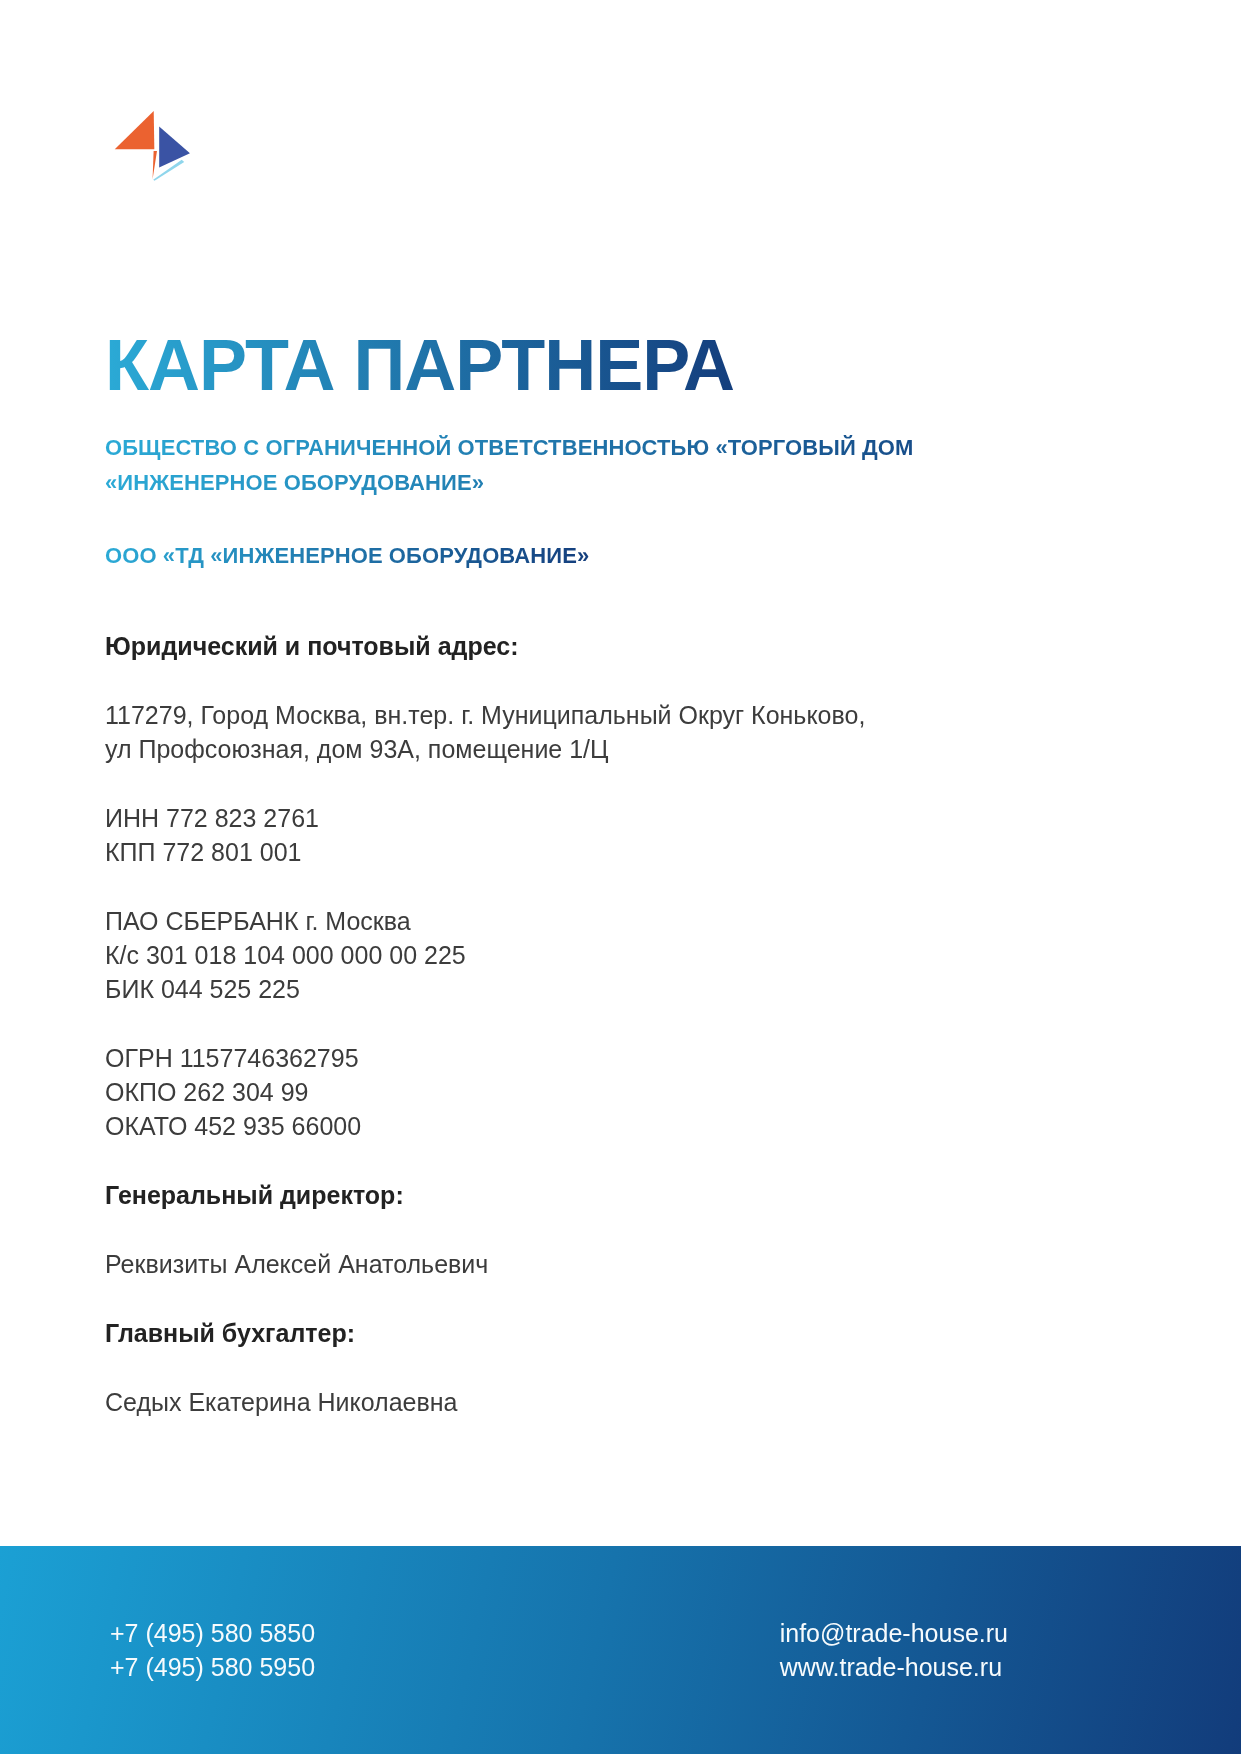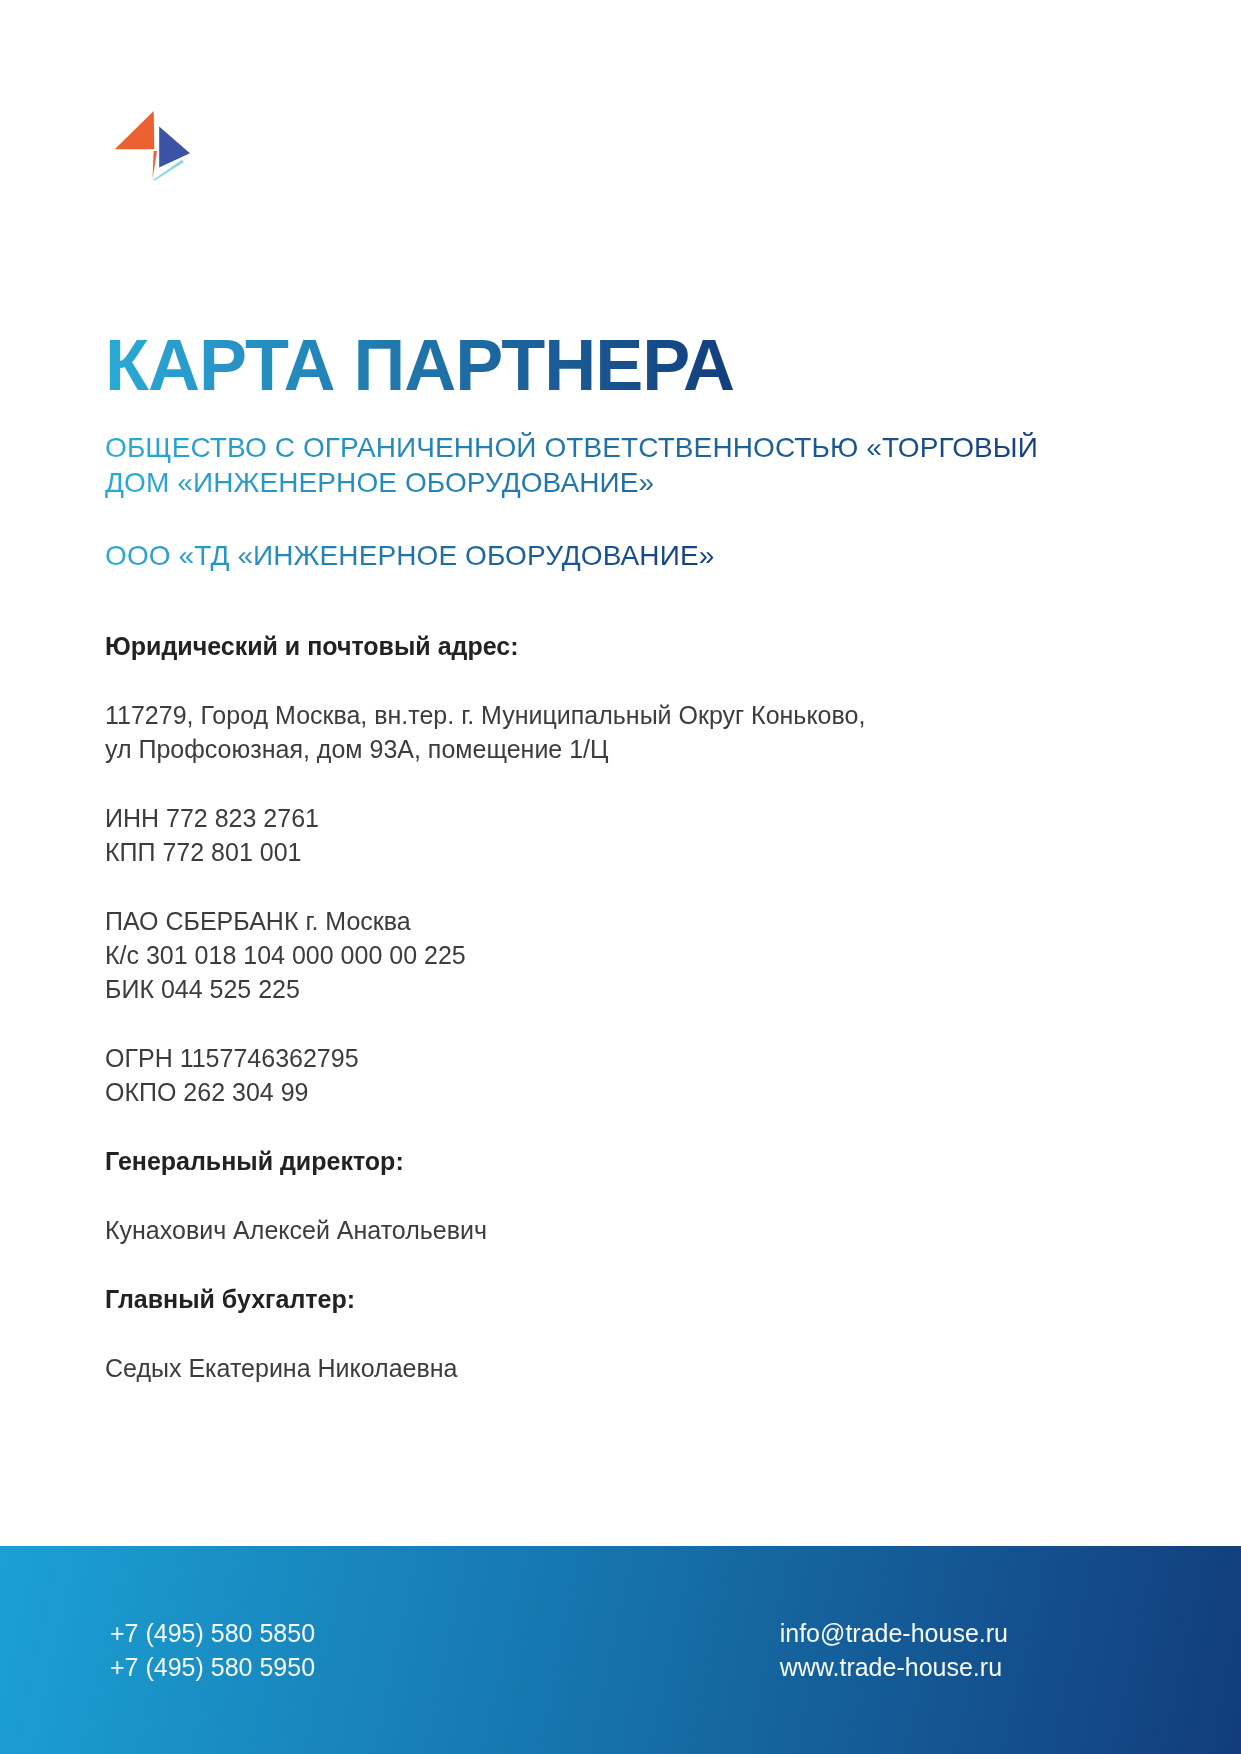--- a/index.html
+++ b/index.html
@@ -32,22 +32,22 @@
     width: fit-content;
     background: linear-gradient(90deg, var(--grad-light, #2BAAD6), var(--grad-dark, #143E7D));
     -webkit-background-clip: text; background-clip: text;
     -webkit-text-fill-color: transparent; color: transparent;
   }
   h1.doc-title {
     margin: 0; font-size: 72px; line-height: 78px;
     font-weight: 800; letter-spacing: -1px;
   }
   .sub {
-    margin: 26px 0 0; font-size: 28px; line-height: 35px;
-    font-weight: 400; max-width: 945px; letter-spacing: 0.1px;
+    margin: 26px 0 0; font-size: 22px; line-height: 35px;
+    font-weight: 700; max-width: 945px; letter-spacing: 0.1px;
   }
   .sub.short { margin-top: 38px; }
 
   .content {
     margin-top: 56px; font-size: 25px; line-height: 34px;
     color: var(--body-text, #3C3C3C);
   }
   .content p { margin: 0 0 35px; }
   .content p:last-child { margin-bottom: 0; }
   .label { font-weight: 700; color: var(--heading-text, #222222); }
@@ -105,26 +105,27 @@
         </p>
         <div>ПАО СБЕРБАНК г. Москва</div>
         <div>К/с 301 018 104 000 000 00 225</div>
         <div>БИК 044 525 225</div>
       <p></p>
 
       <p>
         </p>
         <div>ОГРН 1157746362795</div>
         <div>ОКПО 262 304 99</div>
+        <div>ОКАТО 452 935 66000</div>
       <p></p>
 
       <p>
         <span class="label">Генеральный директор:</span>
         </p>
-        <div>Кунахович Алексей Анатольевич</div>
+        <div>Реквизиты Алексей Анатольевич</div>
       <p></p>
 
       <p>
         <span class="label">Главный бухгалтер:</span>
         </p>
         <div>Седых Екатерина Николаевна</div>
       <p></p>
     </div>
   </main>
 

